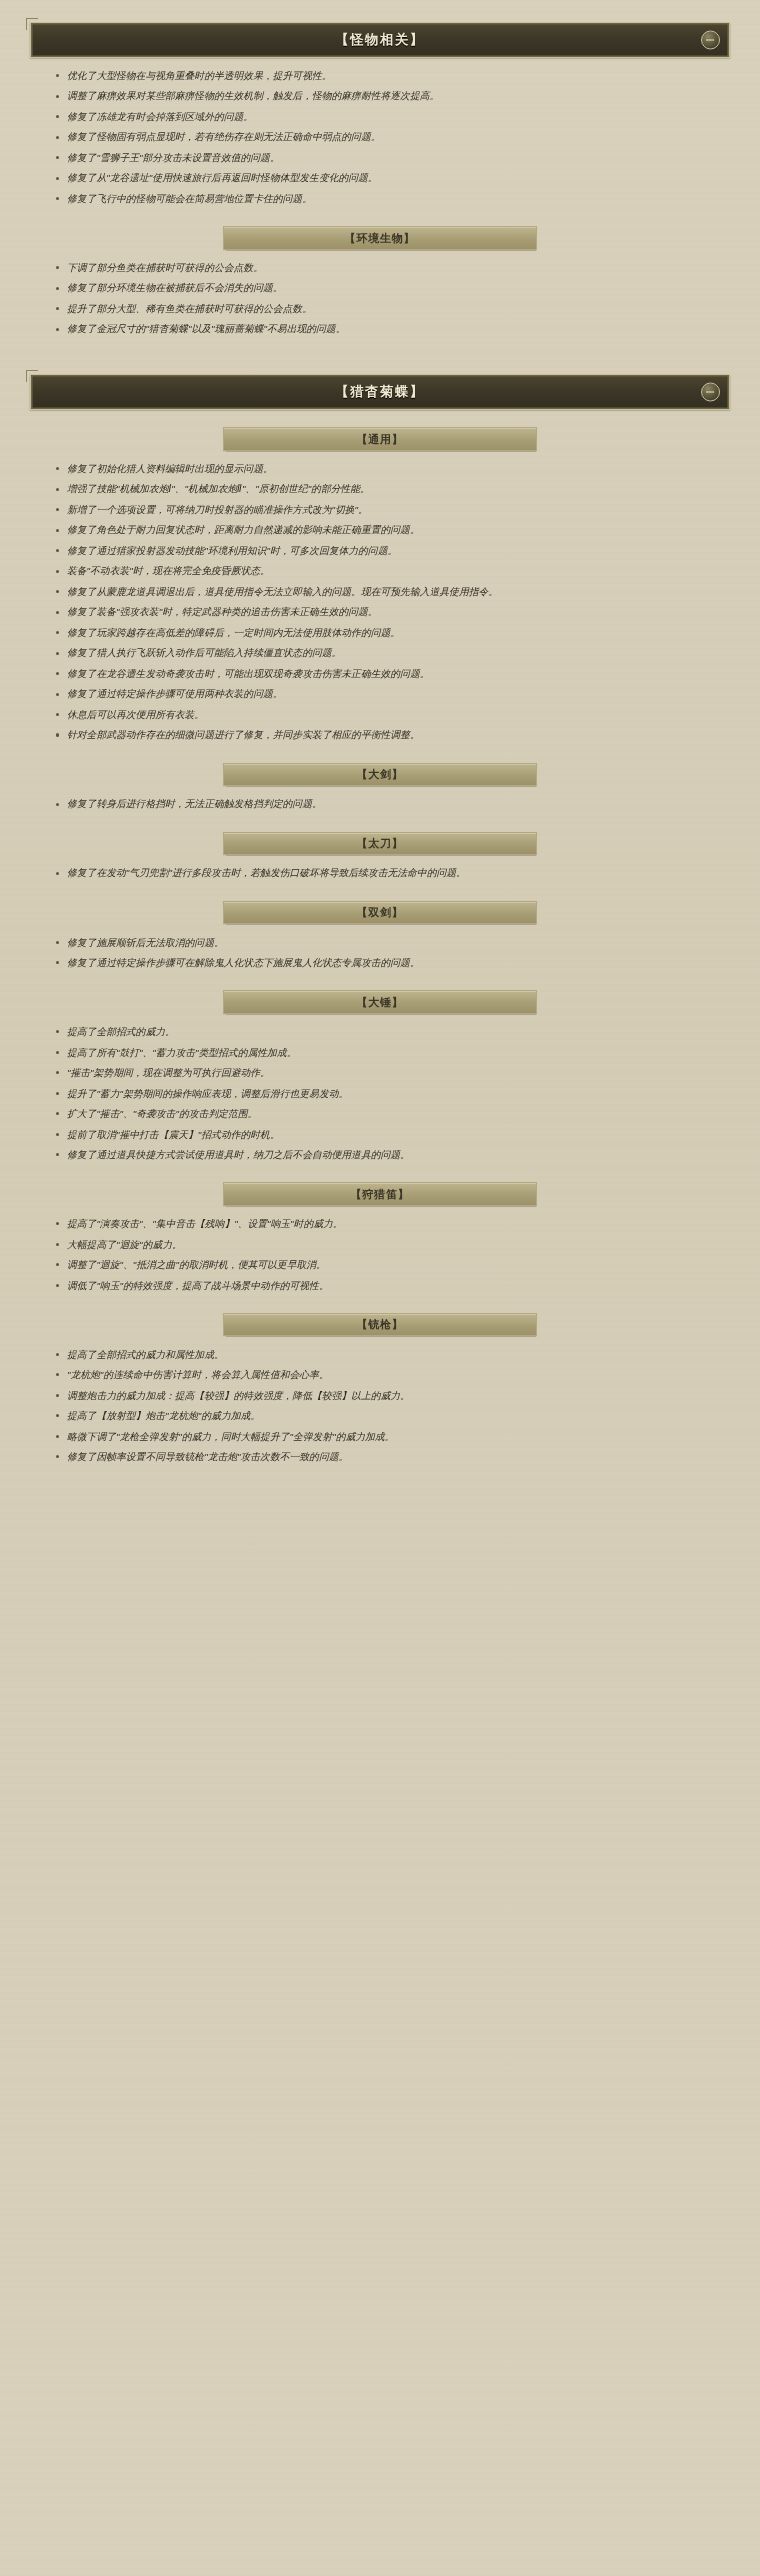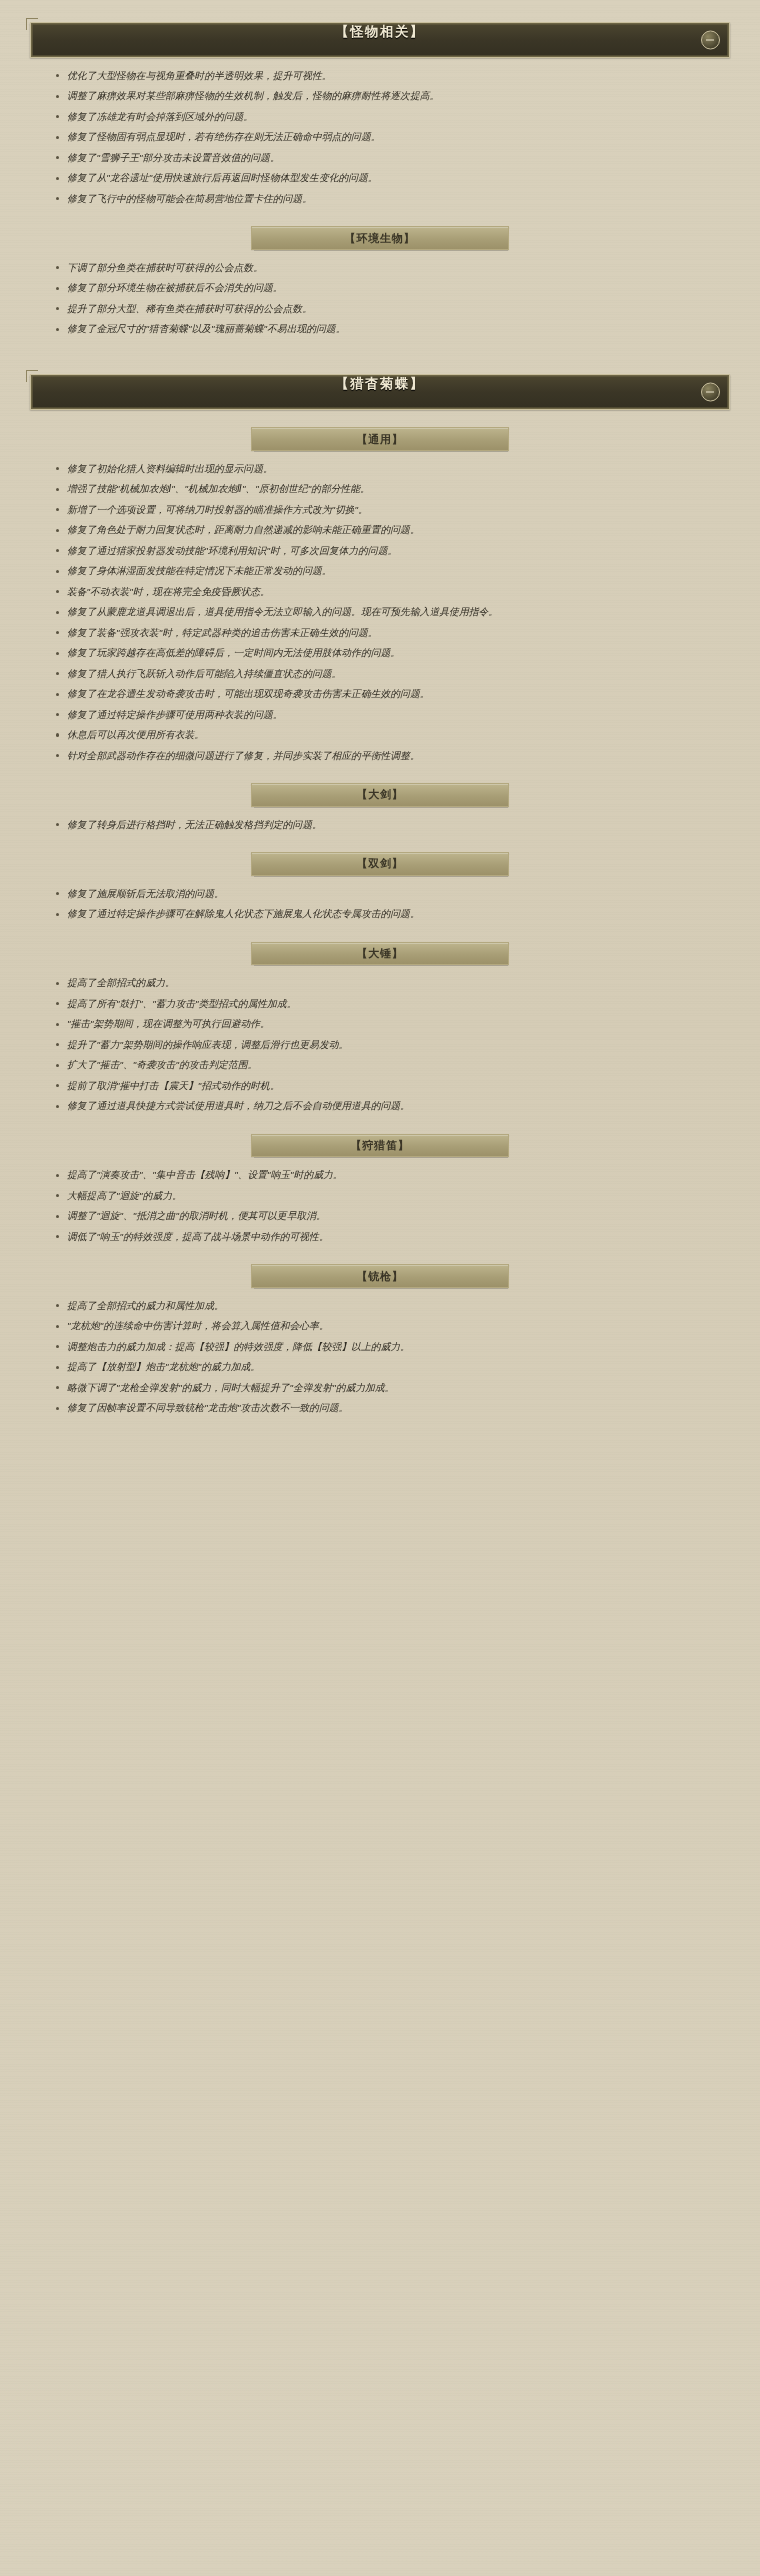--- a/index.html
+++ b/index.html
@@ -31,20 +31,21 @@
     margin: 7.8px 30px 0 30px;
     position: relative;
   }
   .section-head {
     position: relative;
     height: 36px;
     border: 1.6px solid #c9bf9d;
     background: linear-gradient(180deg, #4c4630 0%, #3b3626 50%, #332f21 100%);
     box-shadow: inset 0 0 0 1.6px #6d6545, 0 0.8px 1.6px rgba(0,0,0,0.35);
     display: flex;
+    align-items: center;
     justify-content: center;
   }
   .section-head::before {
     content: "";
     position: absolute;
     left: -4.7px; top: -4.7px;
     width: 11px; height: 11px;
     border-left: 1.6px solid #8e8460;
     border-top: 1.6px solid #8e8460;
   }
@@ -71,21 +72,21 @@
   }
   .collapse-btn span {
     display: block;
     width: 8.6px; height: 1.6px;
     background: #efe7cf;
   }
 
   
   .sub-head-wrap {
     margin: 17.3px auto 7.8px auto;
-    width: 258px;
+    width: 314px;
     position: relative;
   }
   .sub-head {
     height: 23.5px;
     border: 0.8px solid #b3a87f;
     background: linear-gradient(180deg, #bdb48d 0%, #a89e76 55%, #9c9169 100%);
     box-shadow: inset 0 0.8px 0 rgba(255,255,255,0.35), 0 0.8px 0.8px rgba(0,0,0,0.2);
     display: flex;
     align-items: center;
     justify-content: center;
@@ -186,21 +187,20 @@
         <div class="sub-head">
           <div class="sub-head-title">【通用】</div>
         </div>
       </div>
       <ul class="bullets">
         <li>修复了初始化猎人资料编辑时出现的显示问题。</li>
         <li>增强了技能"机械加农炮Ⅰ"、"机械加农炮Ⅱ"、"原初创世纪"的部分性能。</li>
         <li>新增了一个选项设置，可将纳刀时投射器的瞄准操作方式改为"切换"。</li>
         <li>修复了角色处于耐力回复状态时，距离耐力自然递减的影响未能正确重置的问题。</li>
         <li>修复了通过猎家投射器发动技能"环境利用知识"时，可多次回复体力的问题。</li>
-        <li>修复了身体淋湿面发技能在特定情况下未能正常发动的问题。</li>
         <li>装备"不动衣装"时，现在将完全免疫昏厥状态。</li>
         <li>修复了从蒙鹿龙道具调退出后，道具使用指令无法立即输入的问题。现在可预先输入道具使用指令。</li>
         <li>修复了装备"强攻衣装"时，特定武器种类的追击伤害未正确生效的问题。</li>
         <li>修复了玩家跨越存在高低差的障碍后，一定时间内无法使用肢体动作的问题。</li>
         <li>修复了猎人执行飞跃斩入动作后可能陷入持续僵直状态的问题。</li>
         <li>修复了在龙谷遭生发动奇袭攻击时，可能出现双现奇袭攻击伤害未正确生效的问题。</li>
         <li>修复了通过特定操作步骤可使用两种衣装的问题。</li>
         <li>休息后可以再次便用所有衣装。</li>
         <li>针对全部武器动作存在的细微问题进行了修复，并同步实装了相应的平衡性调整。</li>
       </ul>
@@ -210,20 +210,30 @@
       <div class="sub-head-wrap">
         <div class="sub-head">
           <div class="sub-head-title">【大剑】</div>
         </div>
       </div>
       <ul class="bullets">
         <li>修复了转身后进行格挡时，无法正确触发格挡判定的问题。</li>
       </ul>
     </div>
 
+    <div class="sub-block">
+      <div class="sub-head-wrap">
+        <div class="sub-head">
+          <div class="sub-head-title">【太刀】</div>
+        </div>
+      </div>
+      <ul class="bullets">
+        <li>修复了在发动"气刃兜割"进行多段攻击时，若触发伤口破坏将导致后续攻击无法命中的问题。</li>
+      </ul>
+    </div>
 
 
     <div class="sub-block">
       <div class="sub-head-wrap">
         <div class="sub-head">
           <div class="sub-head-title">【双剑】</div>
         </div>
       </div>
       <ul class="bullets">
         <li>修复了施展顺斩后无法取消的问题。</li>

